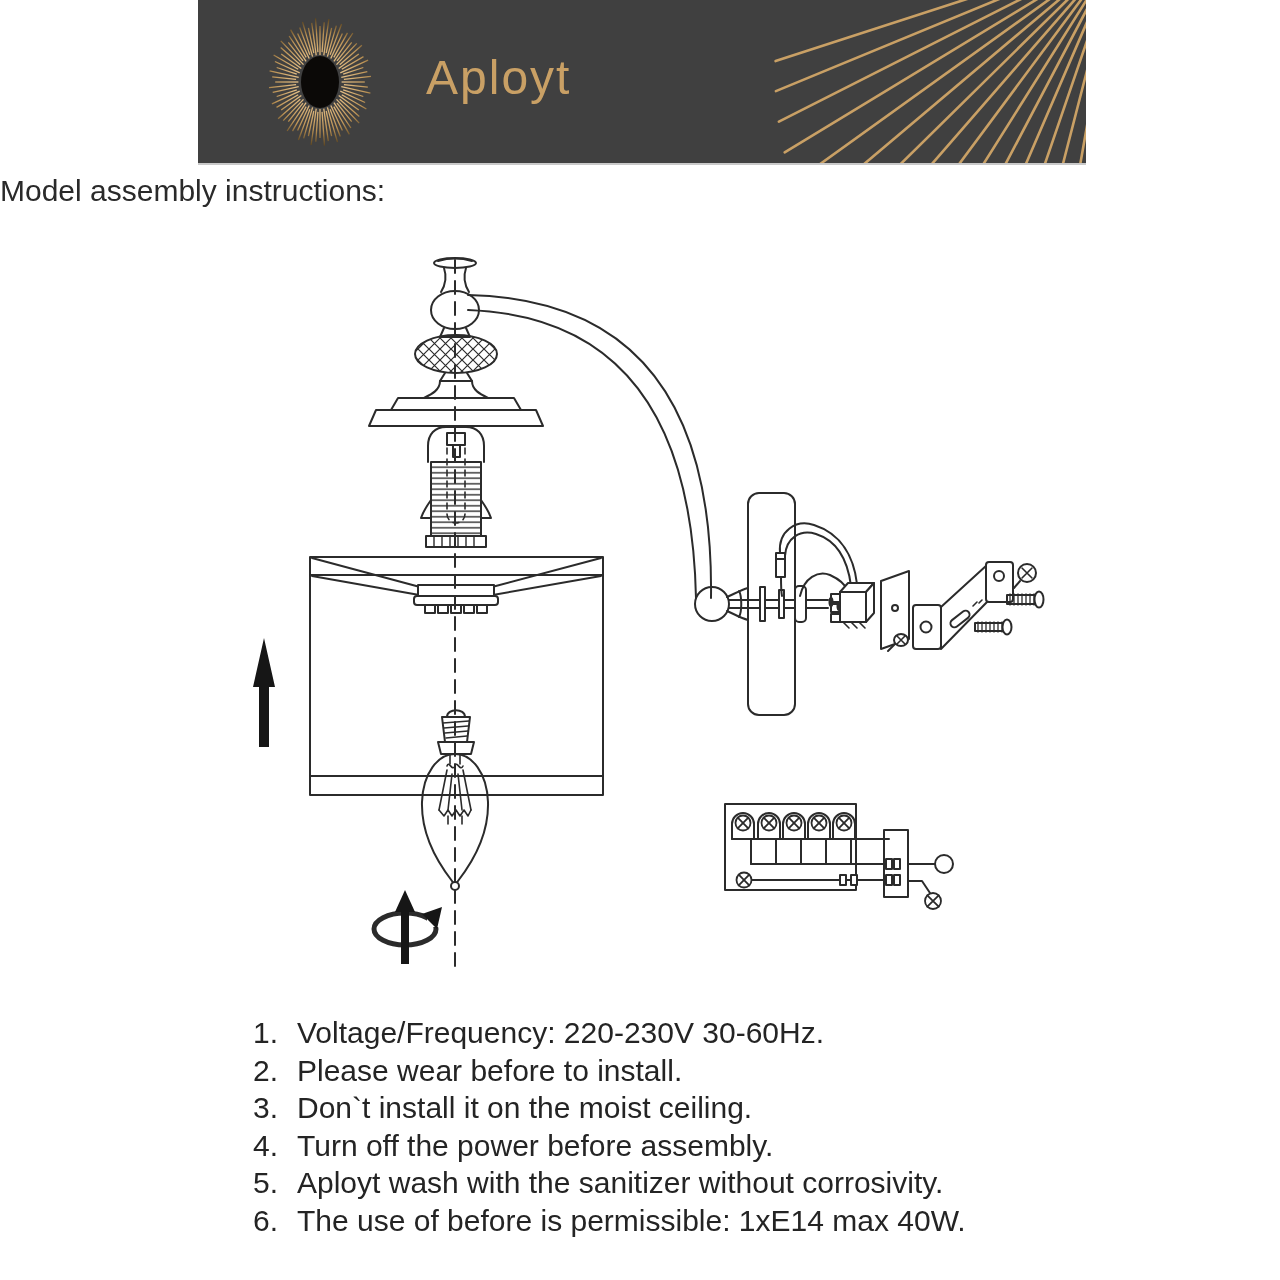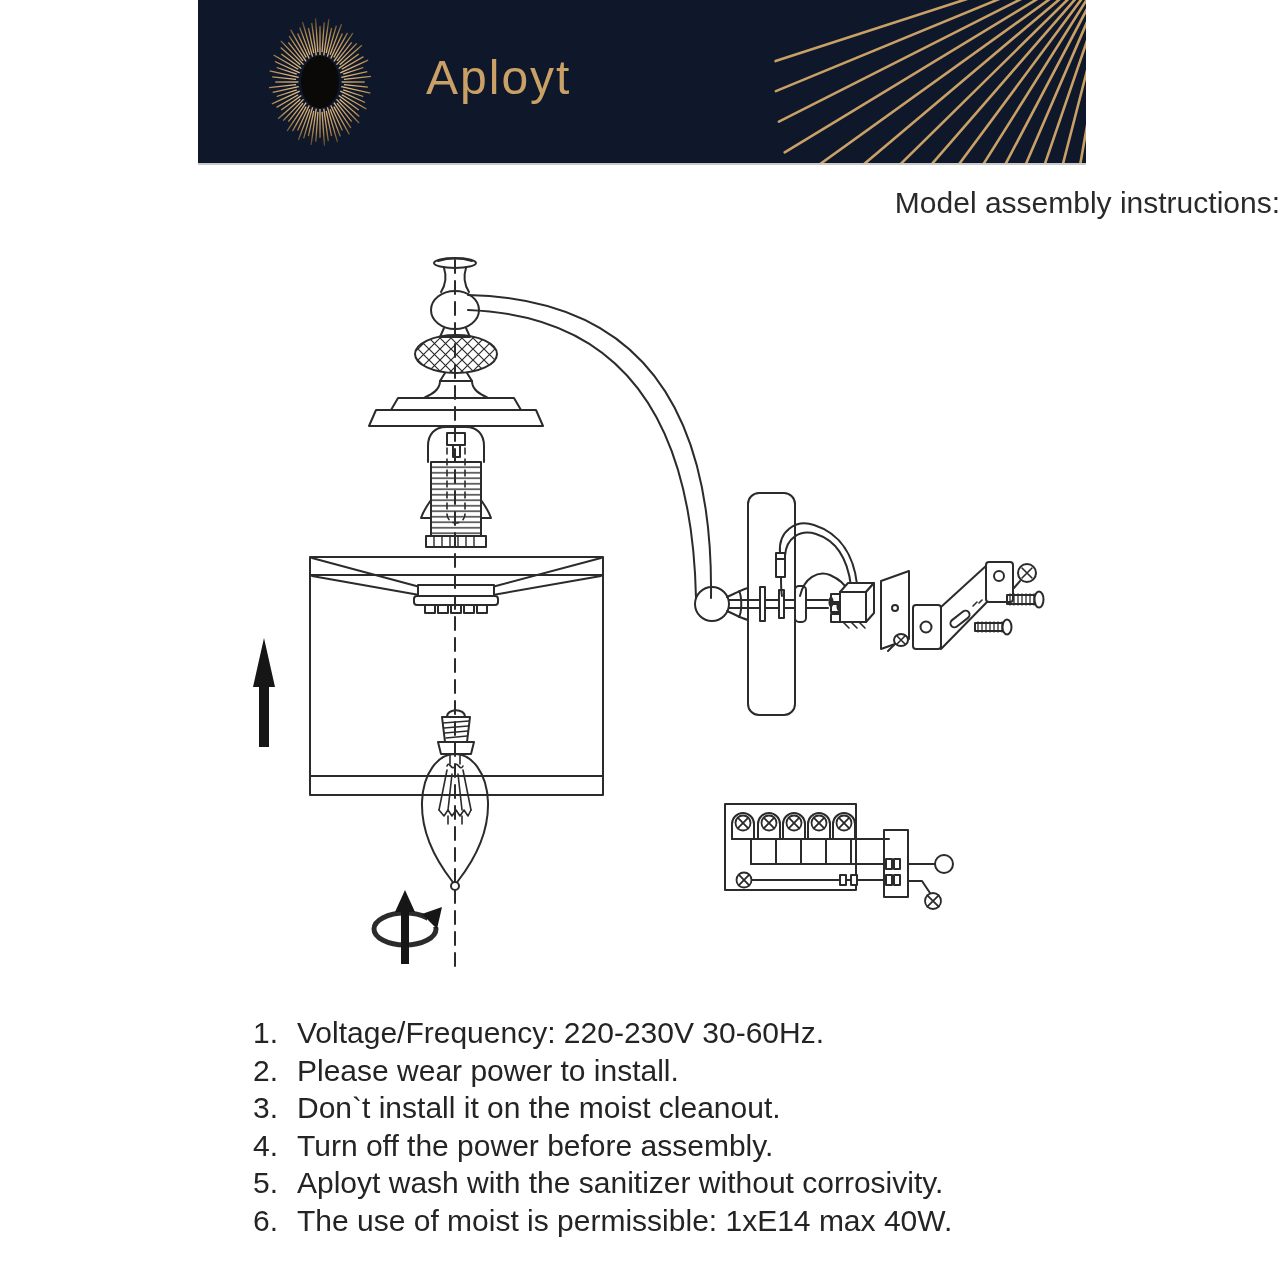--- a/index.html
+++ b/index.html
@@ -10,36 +10,36 @@
   .banner{
     position:absolute;left:198px;top:0;width:888px;height:163px;
     background:#0b0907;border-bottom:2px solid #c9c9c9;overflow:hidden;
   }
   .banner svg{position:absolute;left:0;top:0;}
   .brand{
     position:absolute;left:228px;top:50px;
     font-size:48px;letter-spacing:2px;color:#c9a46a;font-weight:400;
   }
   .title-block{
-    position:absolute;left:0;top:184px;width:1280px;text-align:right;
+    position:absolute;left:0;top:172px;width:1280px;text-align:left;
     font-size:30px;line-height:37px;color:#2a2a2a;
   }
   #diagram{position:absolute;left:0;top:250px;}
   .instructions{
     position:absolute;left:253px;top:1014px;width:840px;
     font-size:30px;color:#242424;list-style:none;margin:0;padding:0;
   }
   .instructions li{display:flex;line-height:37.5px;}
   .instructions .num{width:44px;flex:0 0 44px;}
   .instructions .txt{flex:1;}
 </style>
 </head>
 <body>
 
-<header class="banner" style="background: #0f172a;">
+<header class="banner" style="background: #404040;">
   <svg width="888" height="163" viewBox="0 0 888 163">
     <defs>
       <radialGradient id="goldRad" gradientUnits="userSpaceOnUse" cx="122" cy="82" r="64">
         <stop offset="0" stop-color="#f6e2b4"></stop>
         <stop offset="0.4" stop-color="#e2bc82"></stop>
         <stop offset="0.75" stop-color="#bc9356"></stop>
         <stop offset="1" stop-color="#5a4420"></stop>
       </radialGradient>
     </defs>
     <g id="sunburst">
@@ -342,31 +342,31 @@
   </g>
 </svg>
 
 <ol class="instructions">
   <li>
       <span class="num">1.</span>
       <span class="txt">Voltage/Frequency: 220-230V 30-60Hz.</span>
     </li>
   <li>
       <span class="num">2.</span>
-      <span class="txt">Please wear power to install.</span>
+      <span class="txt">Please wear before to install.</span>
     </li>
   <li>
       <span class="num">3.</span>
-      <span class="txt">Don`t install it on the moist cleanout.</span>
+      <span class="txt">Don`t install it on the moist ceiling.</span>
     </li>
   <li>
       <span class="num">4.</span>
       <span class="txt">Turn off the power before assembly.</span>
     </li>
   <li>
       <span class="num">5.</span>
       <span class="txt">Aployt wash with the sanitizer without corrosivity.</span>
     </li>
   <li>
       <span class="num">6.</span>
-      <span class="txt">The use of moist is permissible: 1xE14 max 40W.</span>
+      <span class="txt">The use of before is permissible: 1xE14 max 40W.</span>
     </li>
 </ol>
 
 </body></html>

